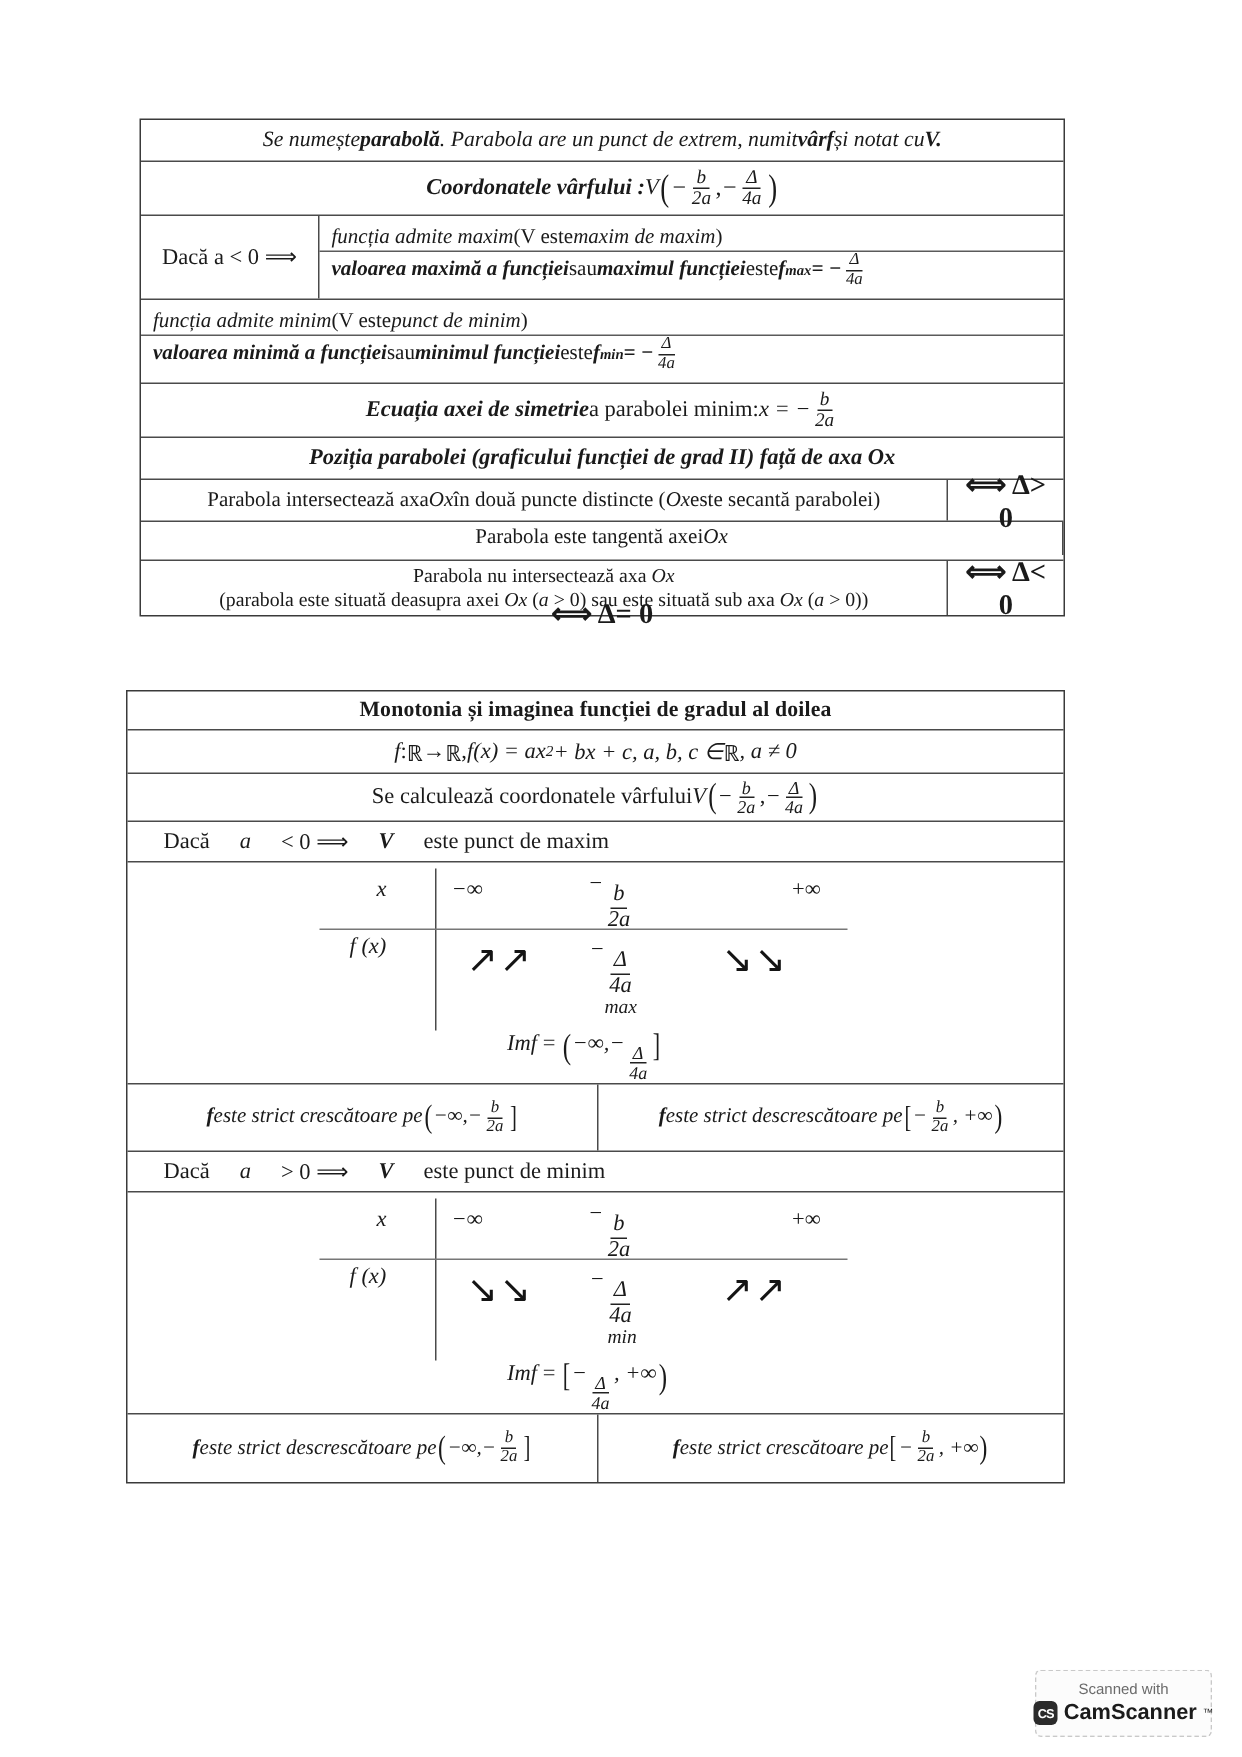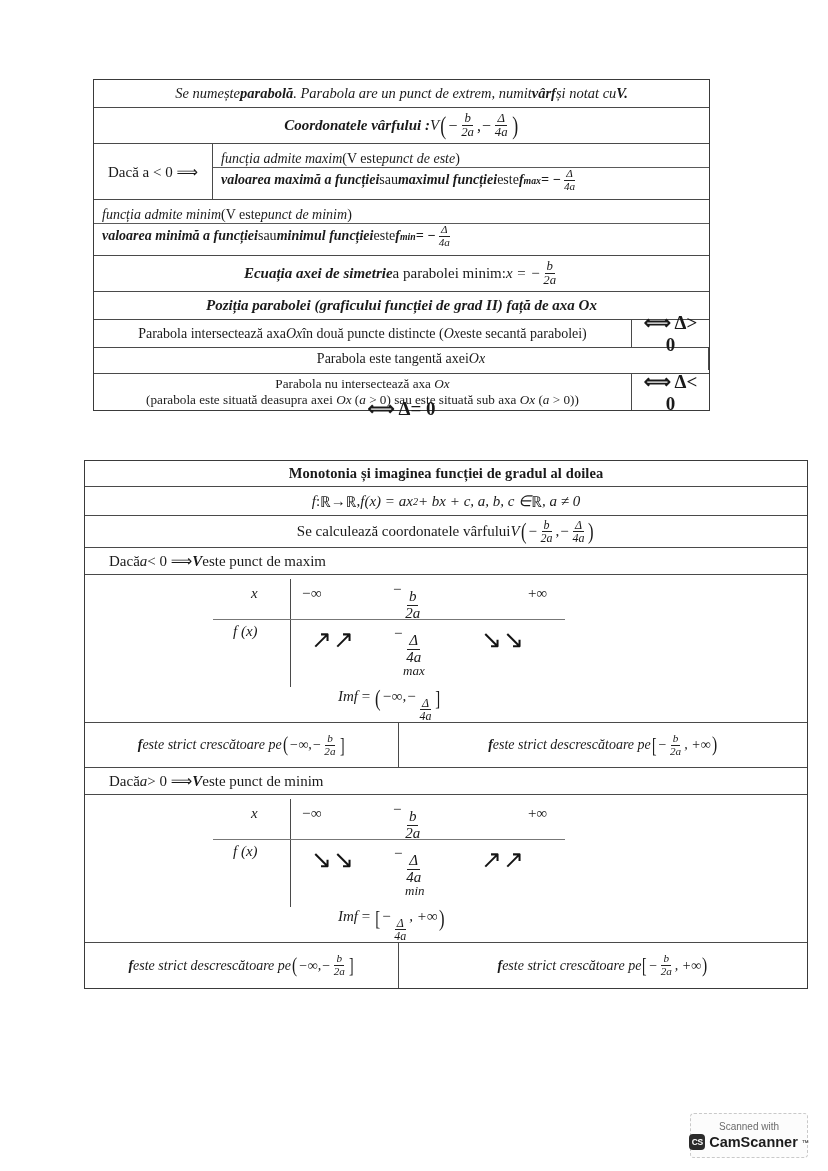--- a/index.html
+++ b/index.html
@@ -30,21 +30,21 @@
   .cell {
     padding: 3px 8px;
     display: flex;
     align-items: center;
     justify-content: center;
     text-align: center;
     flex: 1 1 auto;
     min-width: 0;
   }
   .cell.vline { border-right: 1.3px solid #4a4a4a; }
-  .cell.left { justify-content: flex-start; text-align: center; }
+  .cell.left { justify-content: flex-start; text-align: center; gap: 20px; }
 
   
   .hdr {
     font-weight: bold;
     font-size: 15.5px;
     letter-spacing: .1px;
   }
   .ital { font-style: italic; }
   .bi { font-style: italic; font-weight: bold; }
   .rm { font-style: normal; }
@@ -111,21 +111,21 @@
     flex: 1 1 0;
     display: flex; align-items: center;
     padding: 0 8px;
     text-align: left;
   }
   .stack2 > div:first-child { border-bottom: 1.1px solid #5a5a5a; }
 
   .twoline { display: flex; flex-direction: column; align-items: center; justify-content: center; line-height: 1.18; }
 
   
-  #table2 { left: 84px; top: 460px; width: 724px; }
+  #table2 { left: 84px; top: 460px; width: 626px; }
   #table2 .r-title { height: 26px; }
   #table2 .r-fdef  { height: 29px; }
   #table2 .r-vert  { height: 32px; }
   #table2 .r-case  { height: 27px; }
   #table2 .r-var   { height: 148px; }
   #table2 .r-mono  { height: 45px; }
   #table2 .c-mono-l { flex: 0 0 314px; }
 
   
   .vard {
@@ -208,21 +208,21 @@
 
     <div class="row r-neg">
       <div class="cell vline c-cond">
         <span>Dacă a &lt; 0 ⟹</span>
       </div>
       <div class="cell" style="padding:0;">
         <div class="stack2">
           <div class="t14">
             <span class="ital">funcția admite maxim</span>
               <span class="rm"> (V este </span>
-              <span class="ital">punct de este</span>
+              <span class="ital">maxim de maxim</span>
               <span class="rm">)</span>
           </div>
           <div class="t14">
             <span class="bi">valoarea maximă a funcției</span>
               <span class="rm"> sau </span>
               <span class="bi">maximul  funcției</span>
               <span class="rm"> este </span>
               <span class="bi">f</span>
               <span class="sub" style="font-weight:bold">max</span>
               <span class="bi"> = −</span>

